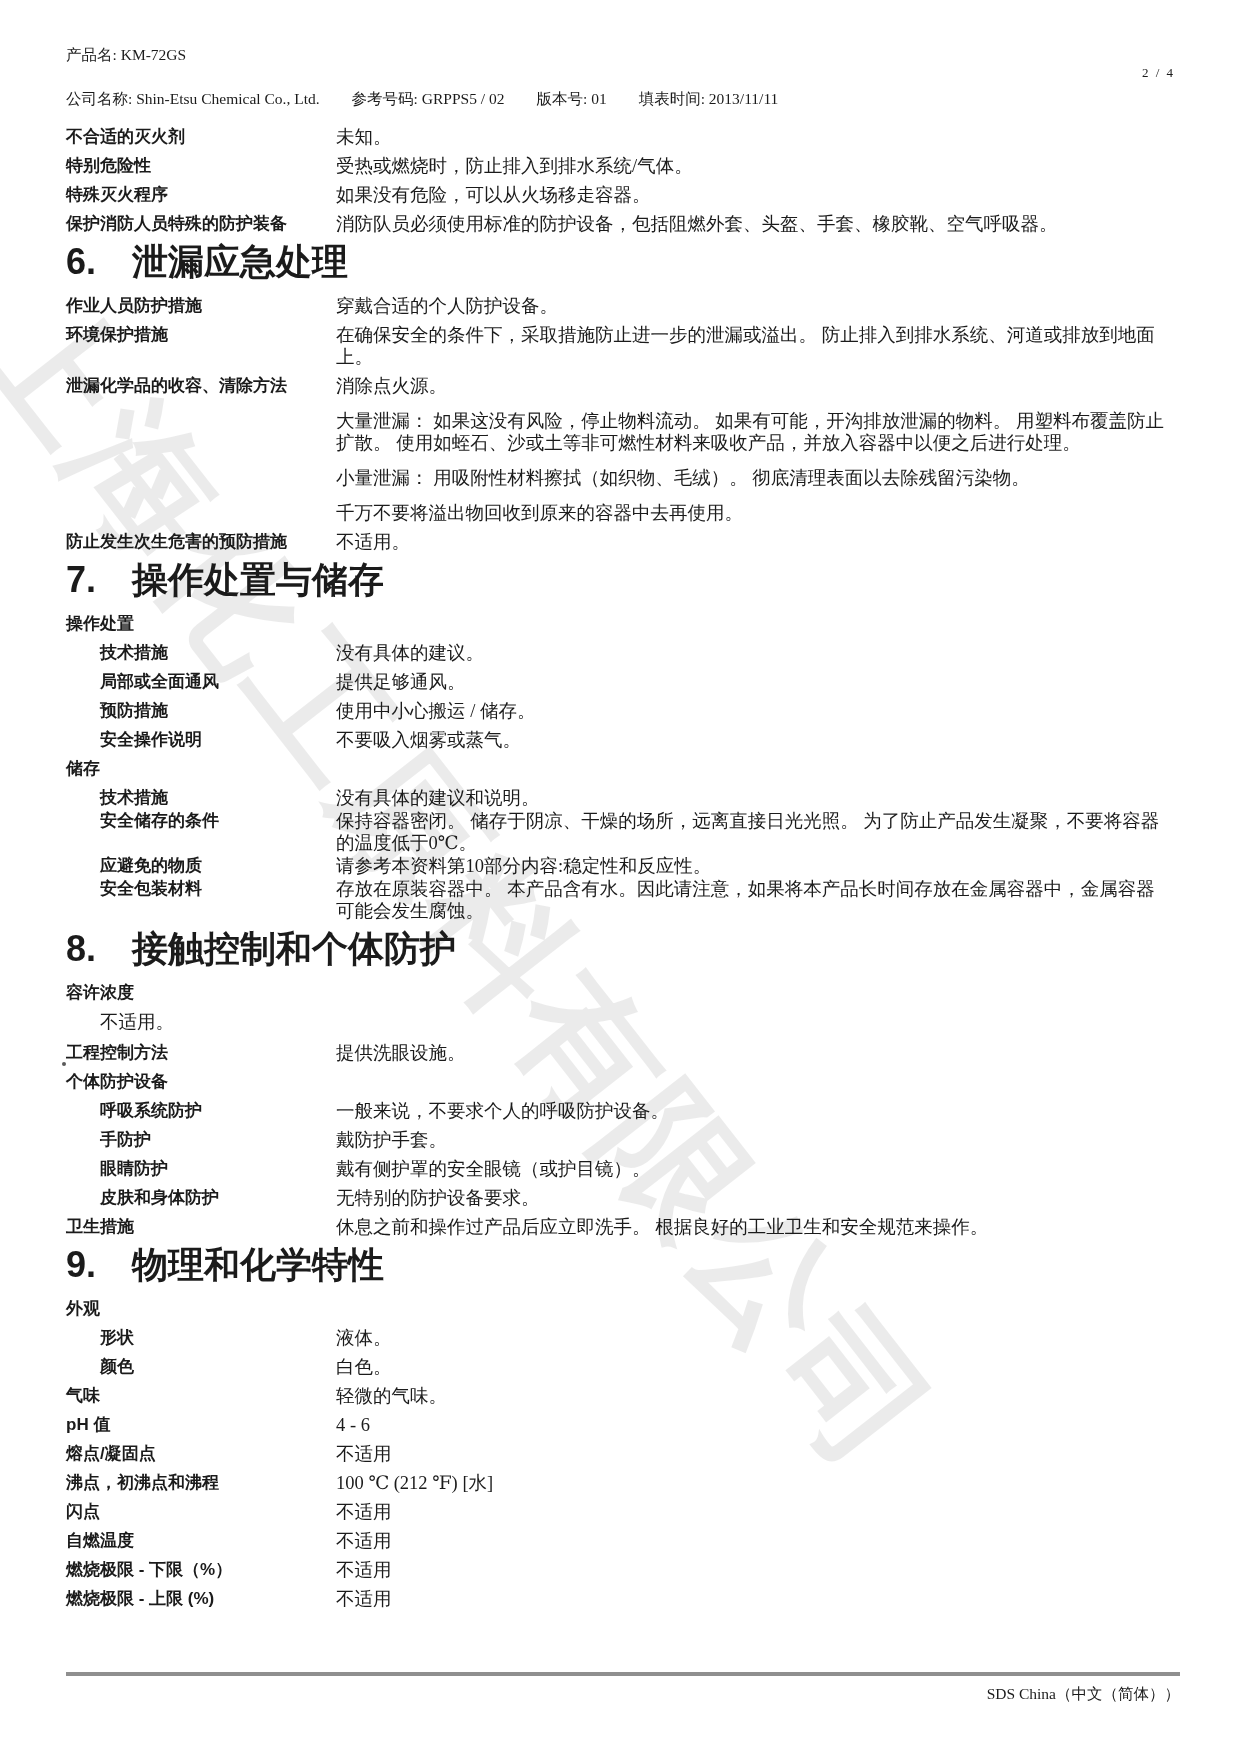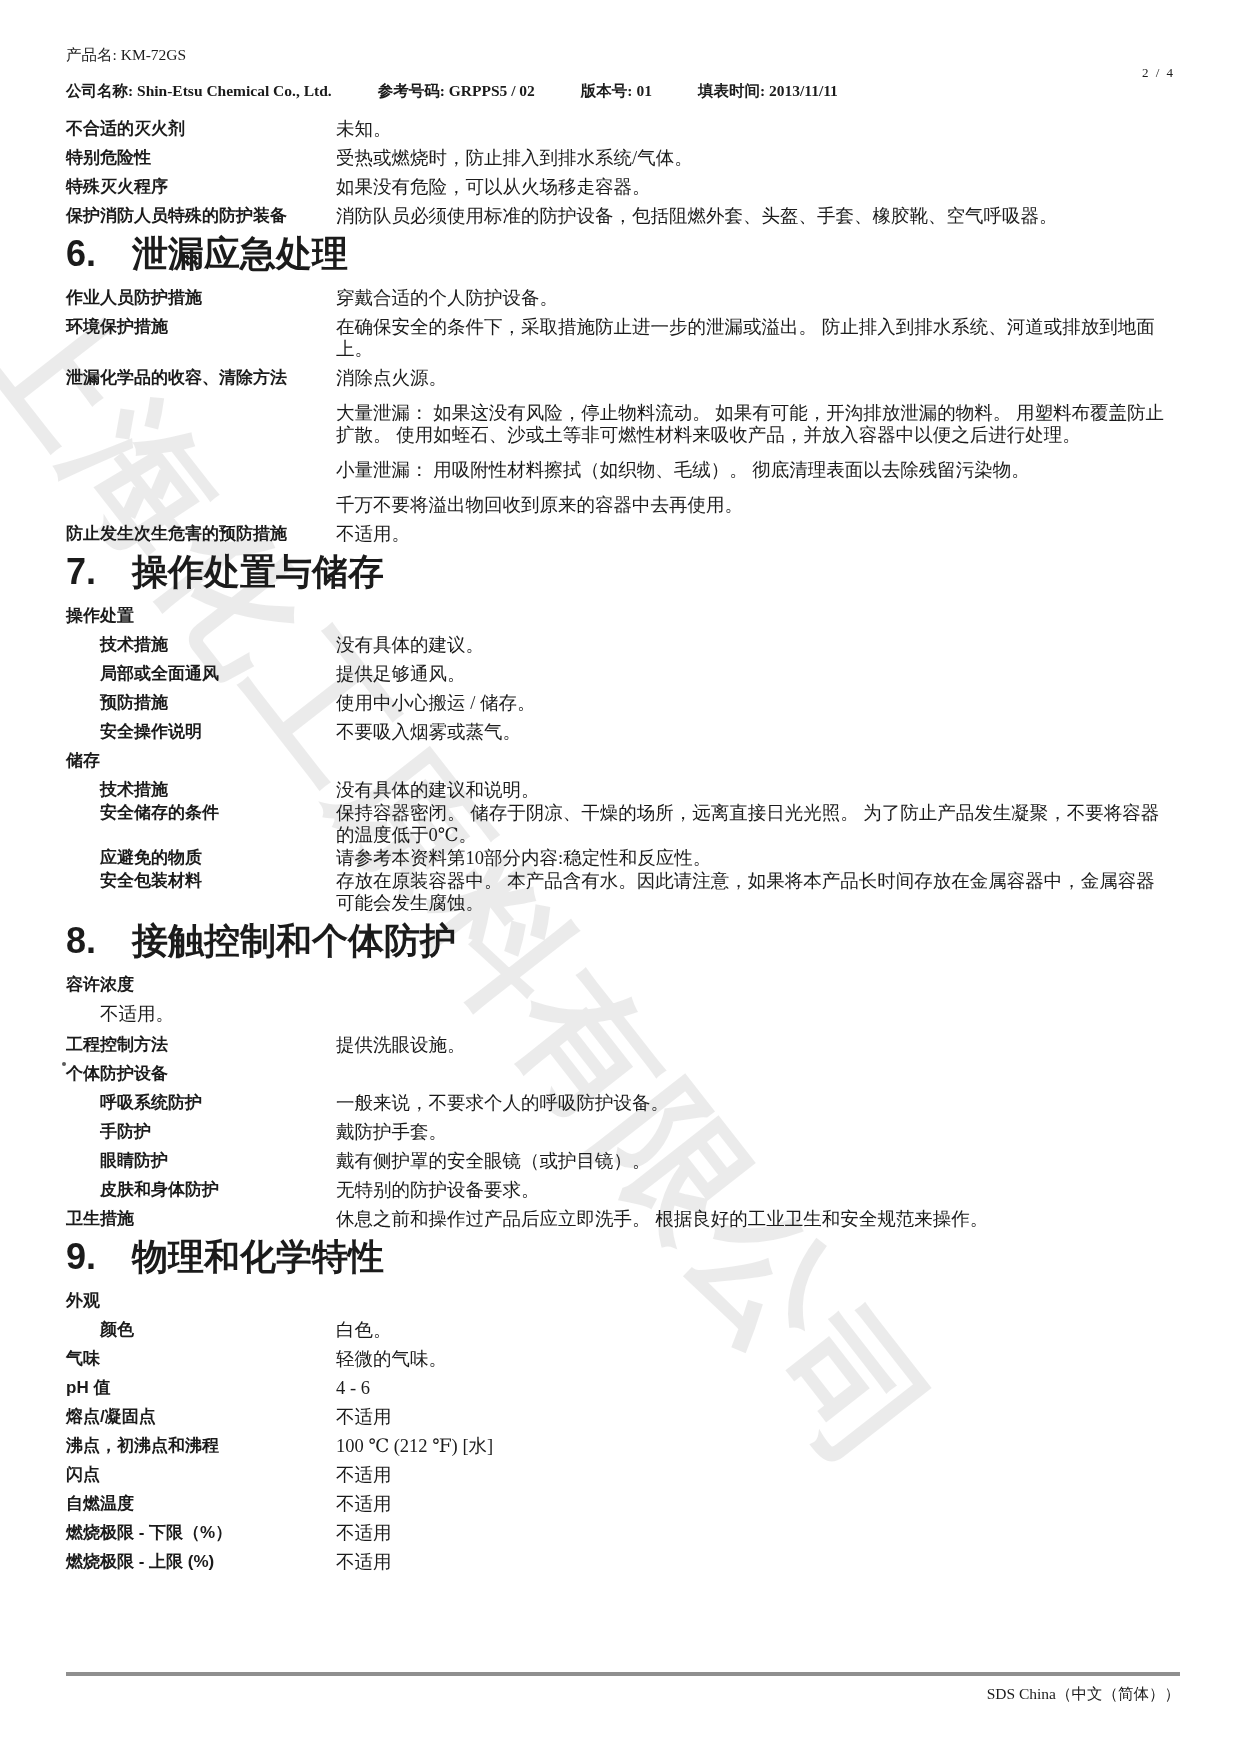--- a/index.html
+++ b/index.html
@@ -26,21 +26,21 @@
     z-index:0;
     pointer-events:none;
     user-select:none;
   }
   .content{
     position:absolute;left:66px;right:70px;top:44px;
     z-index:1;
   }
   
   .hdr{position:relative;font-size:15.5px;line-height:22px;}
-  .hdr .line2{margin-top:14px;display:flex;gap:46px;flex-wrap:nowrap;font-weight:bold;}
+  .hdr .line2{margin-top:22px;display:flex;gap:32px;flex-wrap:nowrap;}
   .page-indicator{position:absolute;top:18px;right:-6px;font-size:13px;letter-spacing:2px;}
   
   .body{margin-top:16px;}
   .sec-heading{
     font-family:"Liberation Sans","DejaVu Sans",sans-serif;
     font-size:36px;font-weight:bold;
     margin:10px 0 16px 0;
     line-height:34px;
     white-space:pre;
   }
@@ -212,20 +212,24 @@
             <span class="label">卫生措施</span>
             <span class="value">休息之前和操作过产品后应立即洗手。 根据良好的工业卫生和安全规范来操作。</span>
           </div>
         </section>
         <section class="sec">
           <h2 class="sec-heading">9.　物理和化学特性</h2>
           <div class="row group">
             <span class="label">外观</span>
           </div>
           <div class="row indent">
+            <span class="label">形状</span>
+            <span class="value">液体。</span>
+          </div>
+          <div class="row indent">
             <span class="label">颜色</span>
             <span class="value">白色。</span>
           </div>
           <div class="row">
             <span class="label">气味</span>
             <span class="value">轻微的气味。</span>
           </div>
           <div class="row">
             <span class="label">pH 值</span>
             <span class="value">4 - 6</span>

